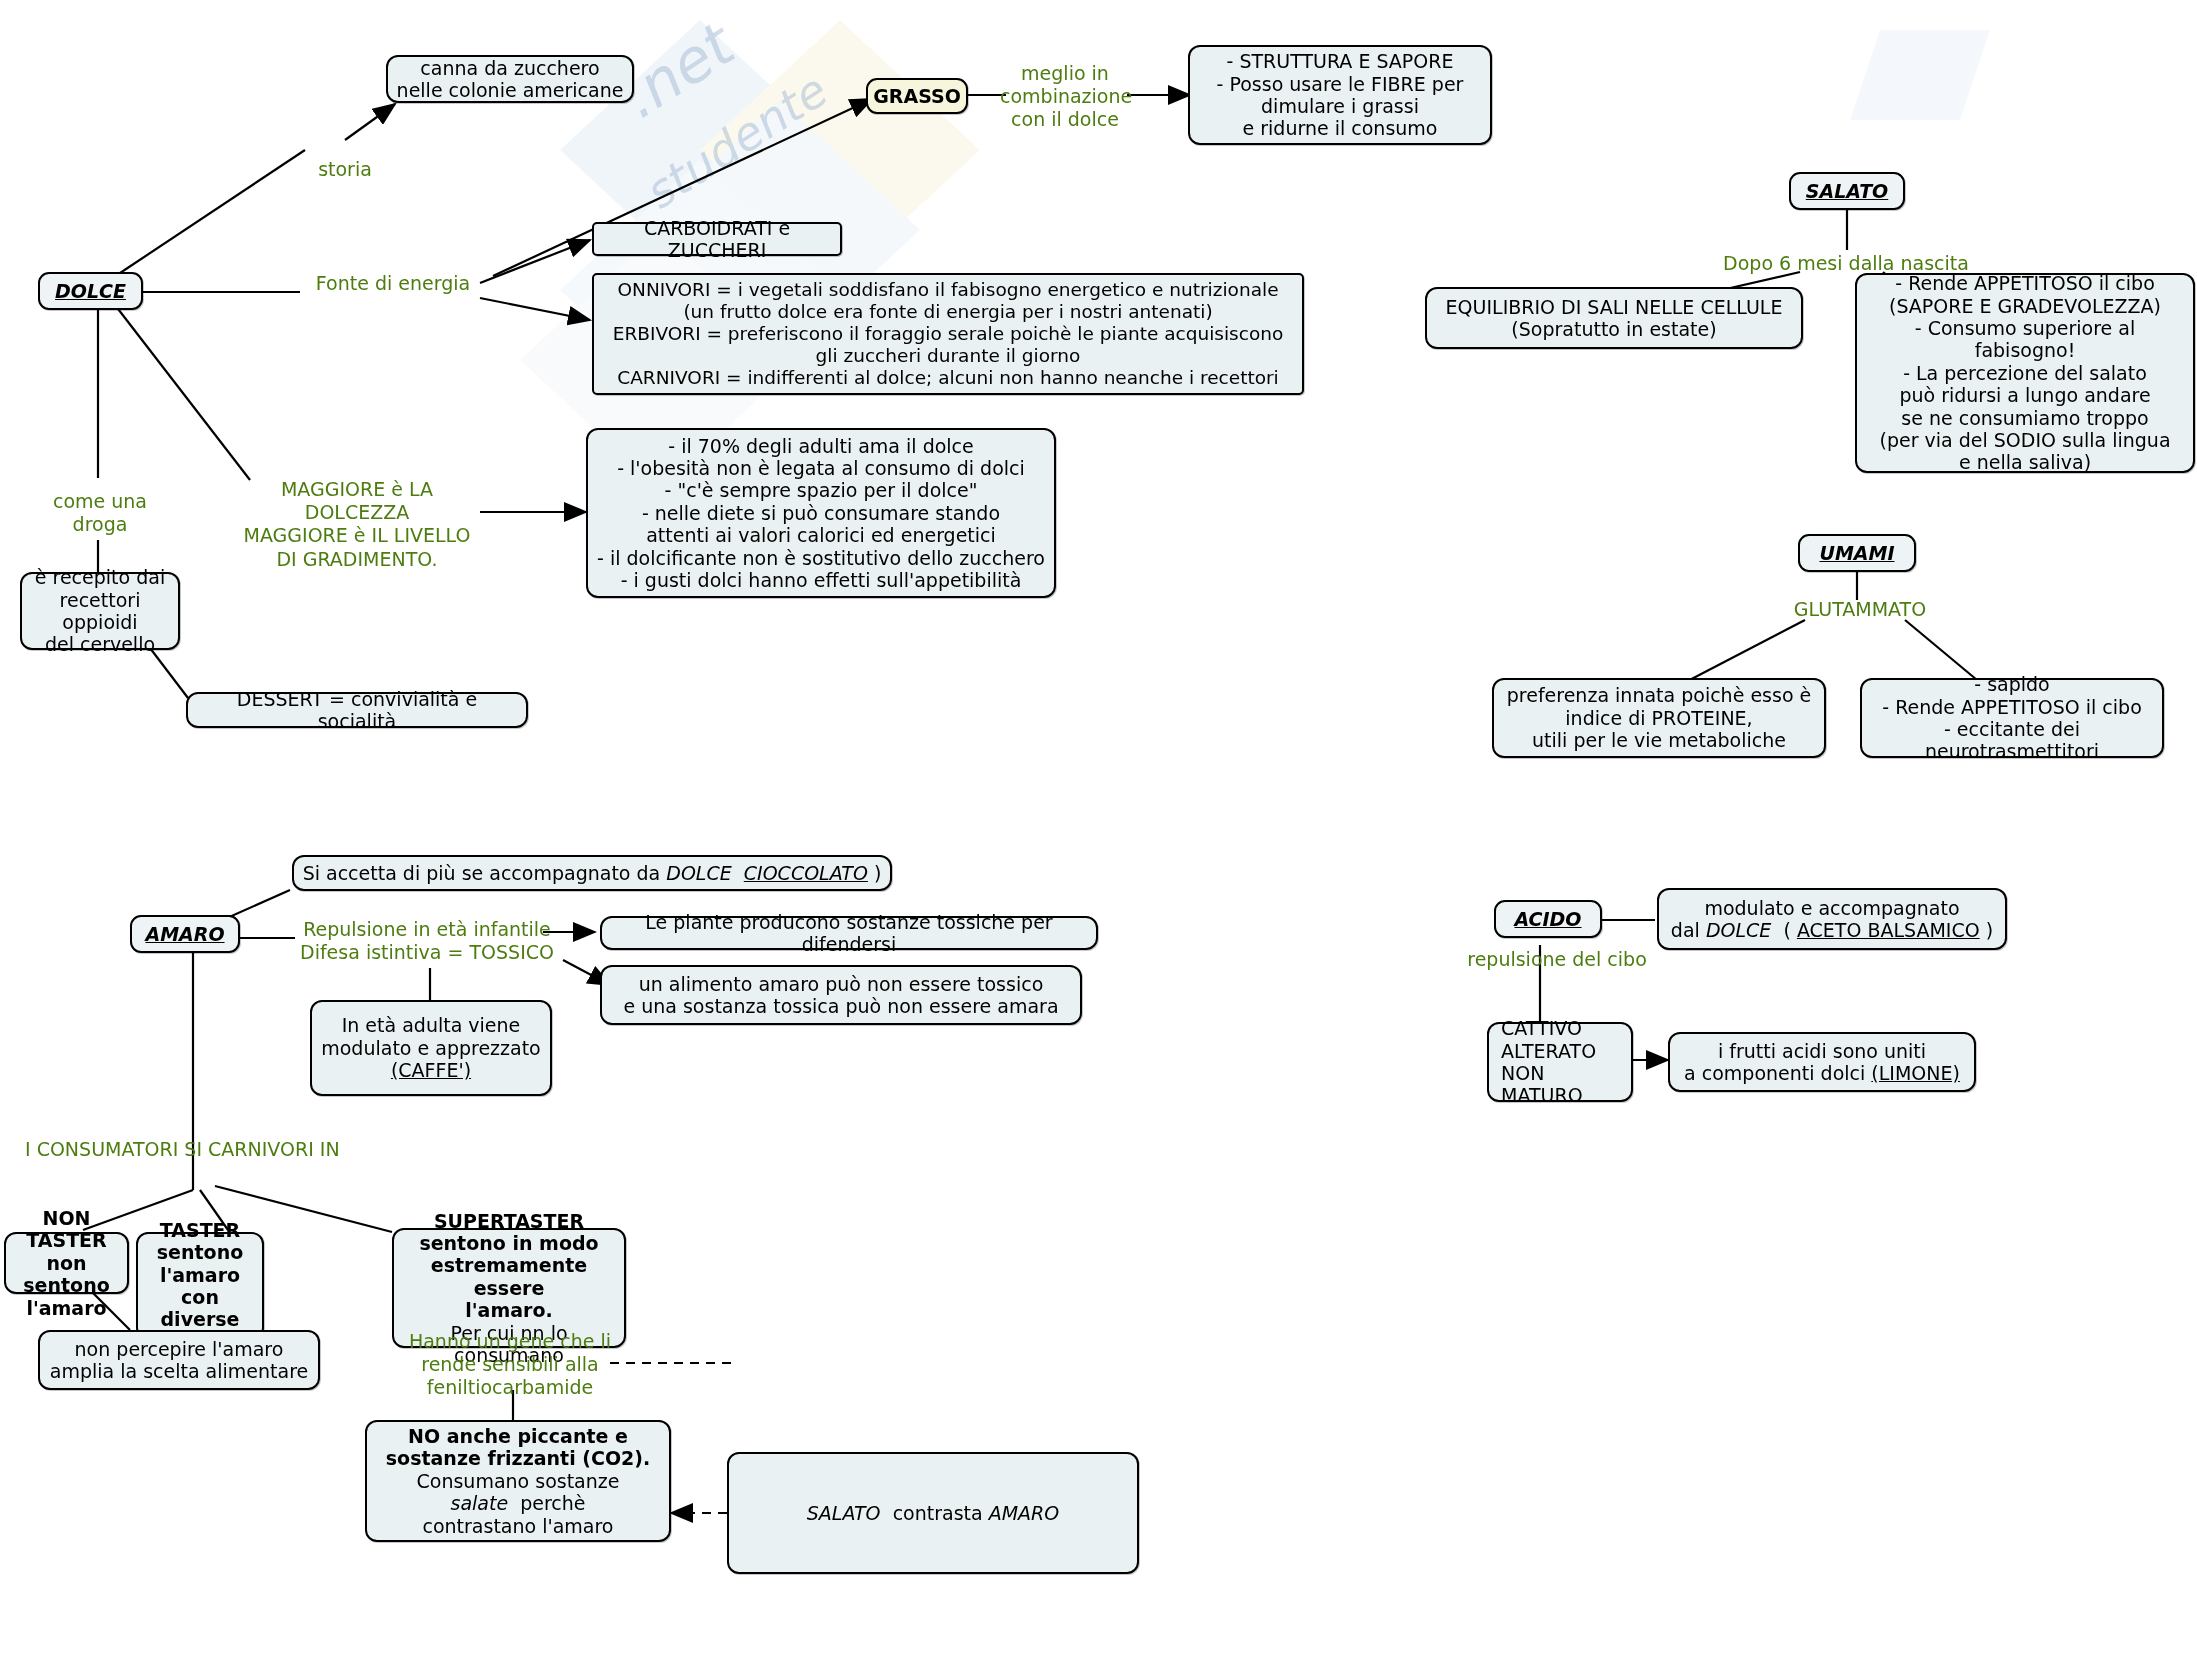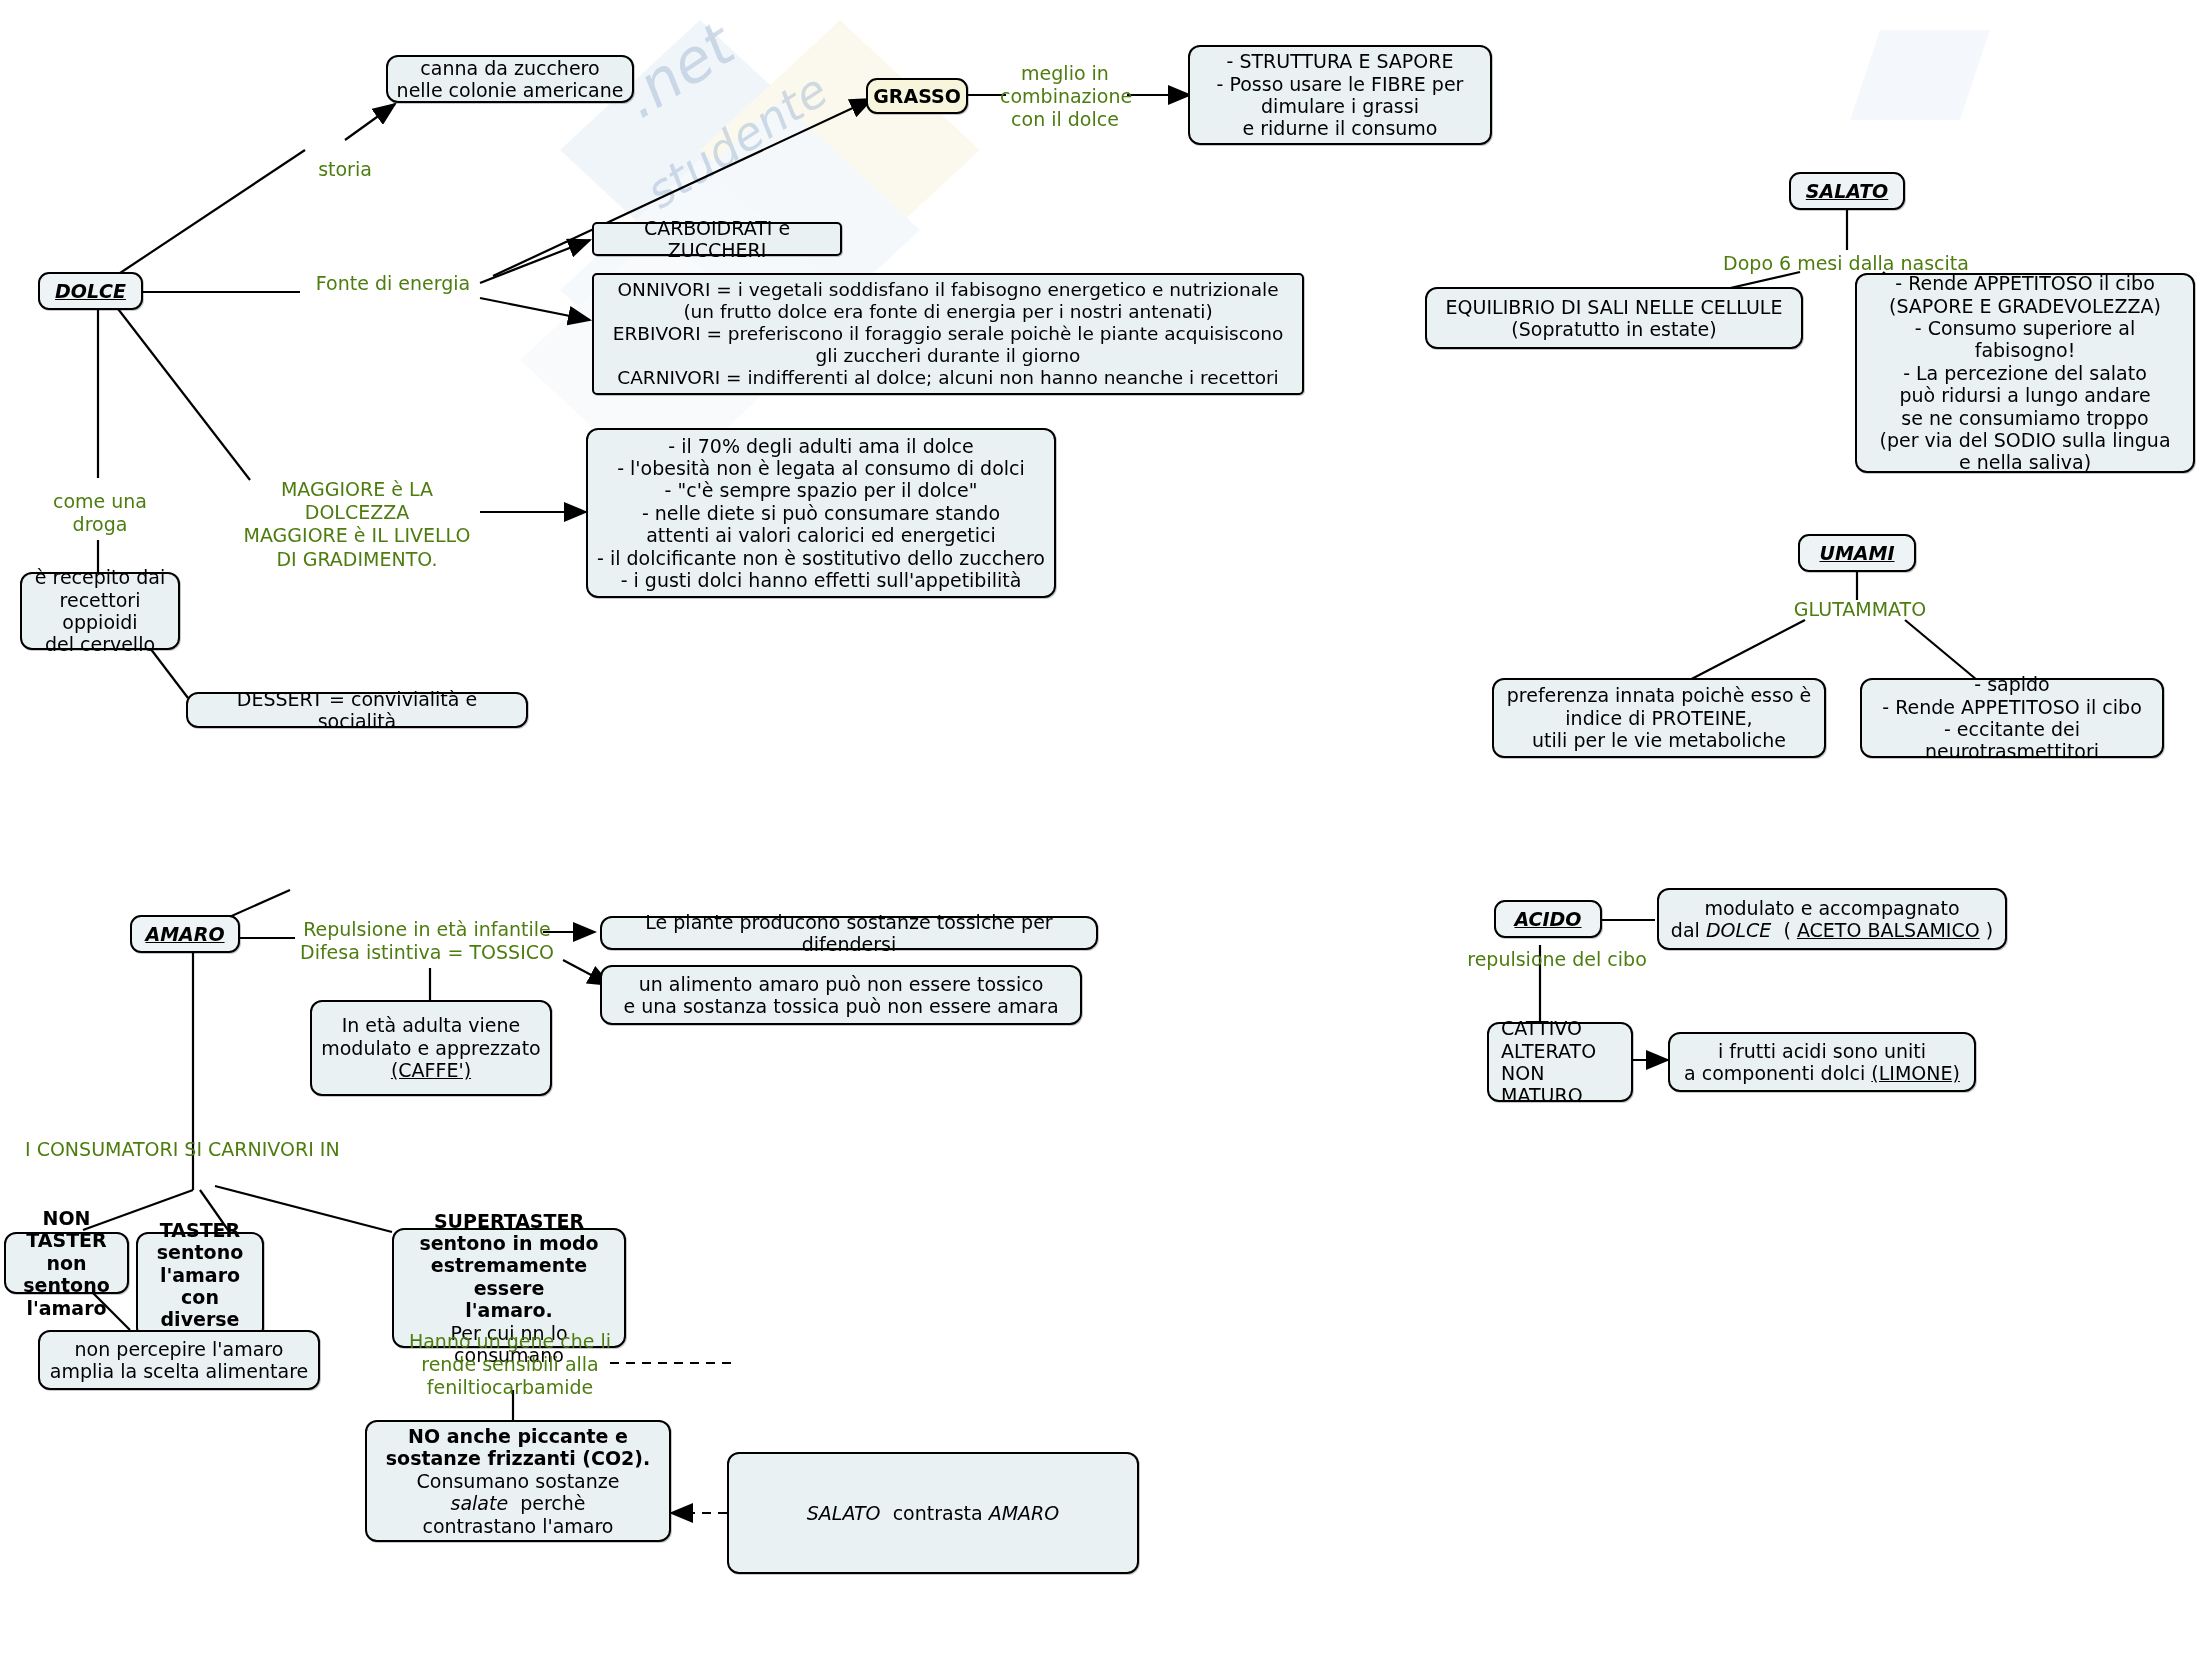--- a/index.html
+++ b/index.html
@@ -243,20 +243,23 @@
   <div class="label" style="left:1780px; top:598px; width:160px; font-size:19px;">GLUTAMMATO</div>
 
   <div class="node" style="left:1492px; top:678px; width:334px; height:80px; font-size:19px;">preferenza innata poichè esso è
 indice di PROTEINE,
 utili per le vie metaboliche</div>
 
   <div class="node" style="left:1860px; top:678px; width:304px; height:80px; font-size:19px;">- sapido
 -  Rende APPETITOSO il cibo
 - eccitante dei neurotrasmettitori</div>
 
+  <div class="node rich" style="left:292px; top:855px; width:600px; height:36px; font-size:19px;">
+    <span>Si accetta di più se accompagnato da <i>DOLCE</i>&nbsp; <u><i>CIOCCOLATO</i></u> )</span>
+  </div>
 
   <div class="node key" style="left:130px; top:915px; width:110px; height:38px; font-size:19px;">
     <span>AMARO</span>
   </div>
 
   <div class="label" style="left:292px; top:918px; width:270px; font-size:19px;">Repulsione in età infantile
 Difesa istintiva = TOSSICO</div>
 
   <div class="node" style="left:600px; top:916px; width:498px; height:34px; font-size:19px;">Le piante producono sostanze tossiche per difendersi</div>
 

